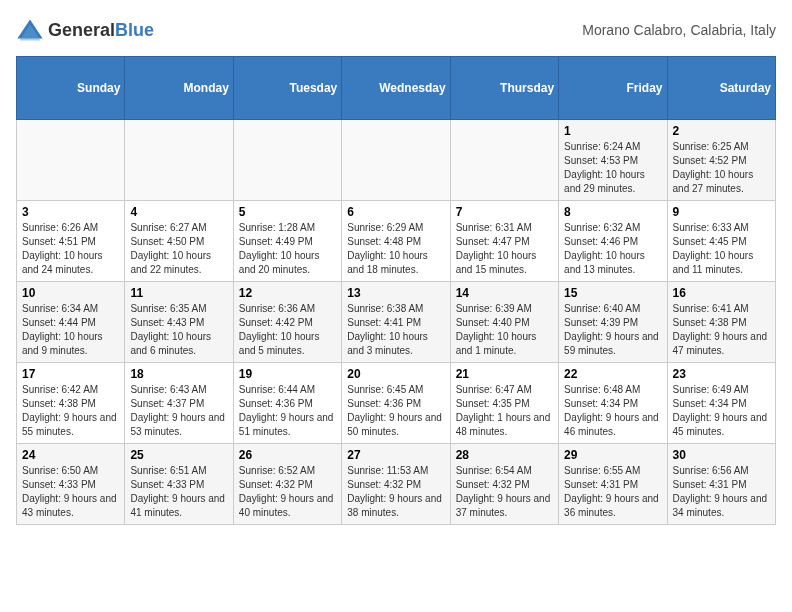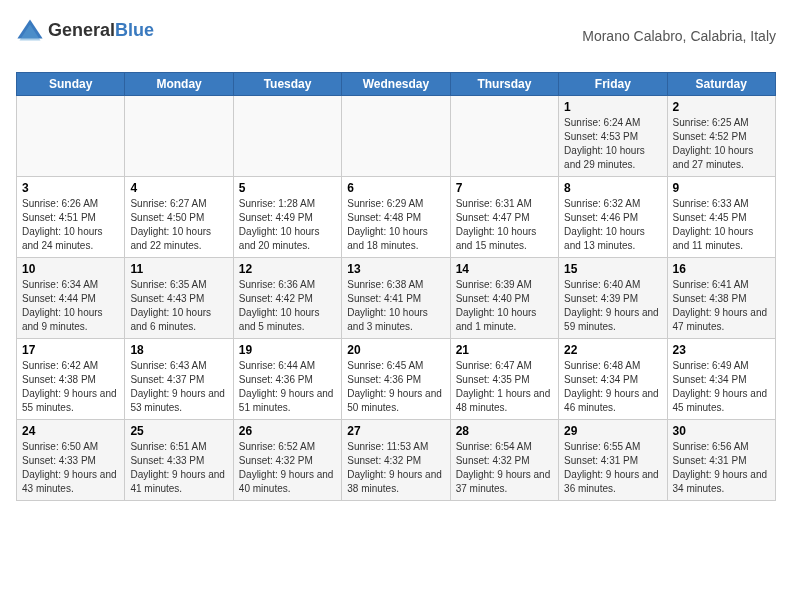--- a/index.html
+++ b/index.html
@@ -6,22 +6,22 @@
     body {
       font-family: Arial, sans-serif;
       background: #fff;
       width: 792px;
       min-height: 612px;
       padding: 16px;
     }
     .header {
       display: flex;
       justify-content: space-between;
-      align-items: flex-end;
-      margin-bottom: 28px;
+      align-items: center;
+      margin-bottom: 12px;
     }
     .logo {
       display: flex;
       align-items: center;
       gap: 4px;
     }
     .logo-text-general {
       font-size: 18px;
       font-weight: bold;
       color: #333;
@@ -48,22 +48,22 @@
       color: #555;
     }
     .calendar {
       width: 100%;
       border-collapse: collapse;
       font-size: 11px;
     }
     .calendar thead tr th {
       background-color: #3a7abf;
       color: #fff;
-      padding: 4px 4px;
-      text-align: center;
+      padding: 24px 4px;
+      text-align: right;
       font-size: 12px;
       border: 1px solid #2d62a0;
     }
     .calendar tbody tr td {
       border: 1px solid #ccc;
       vertical-align: top;
       padding: 4px 5px;
       width: calc(100% / 7);
       min-height: 70px;
       background: #fff;

